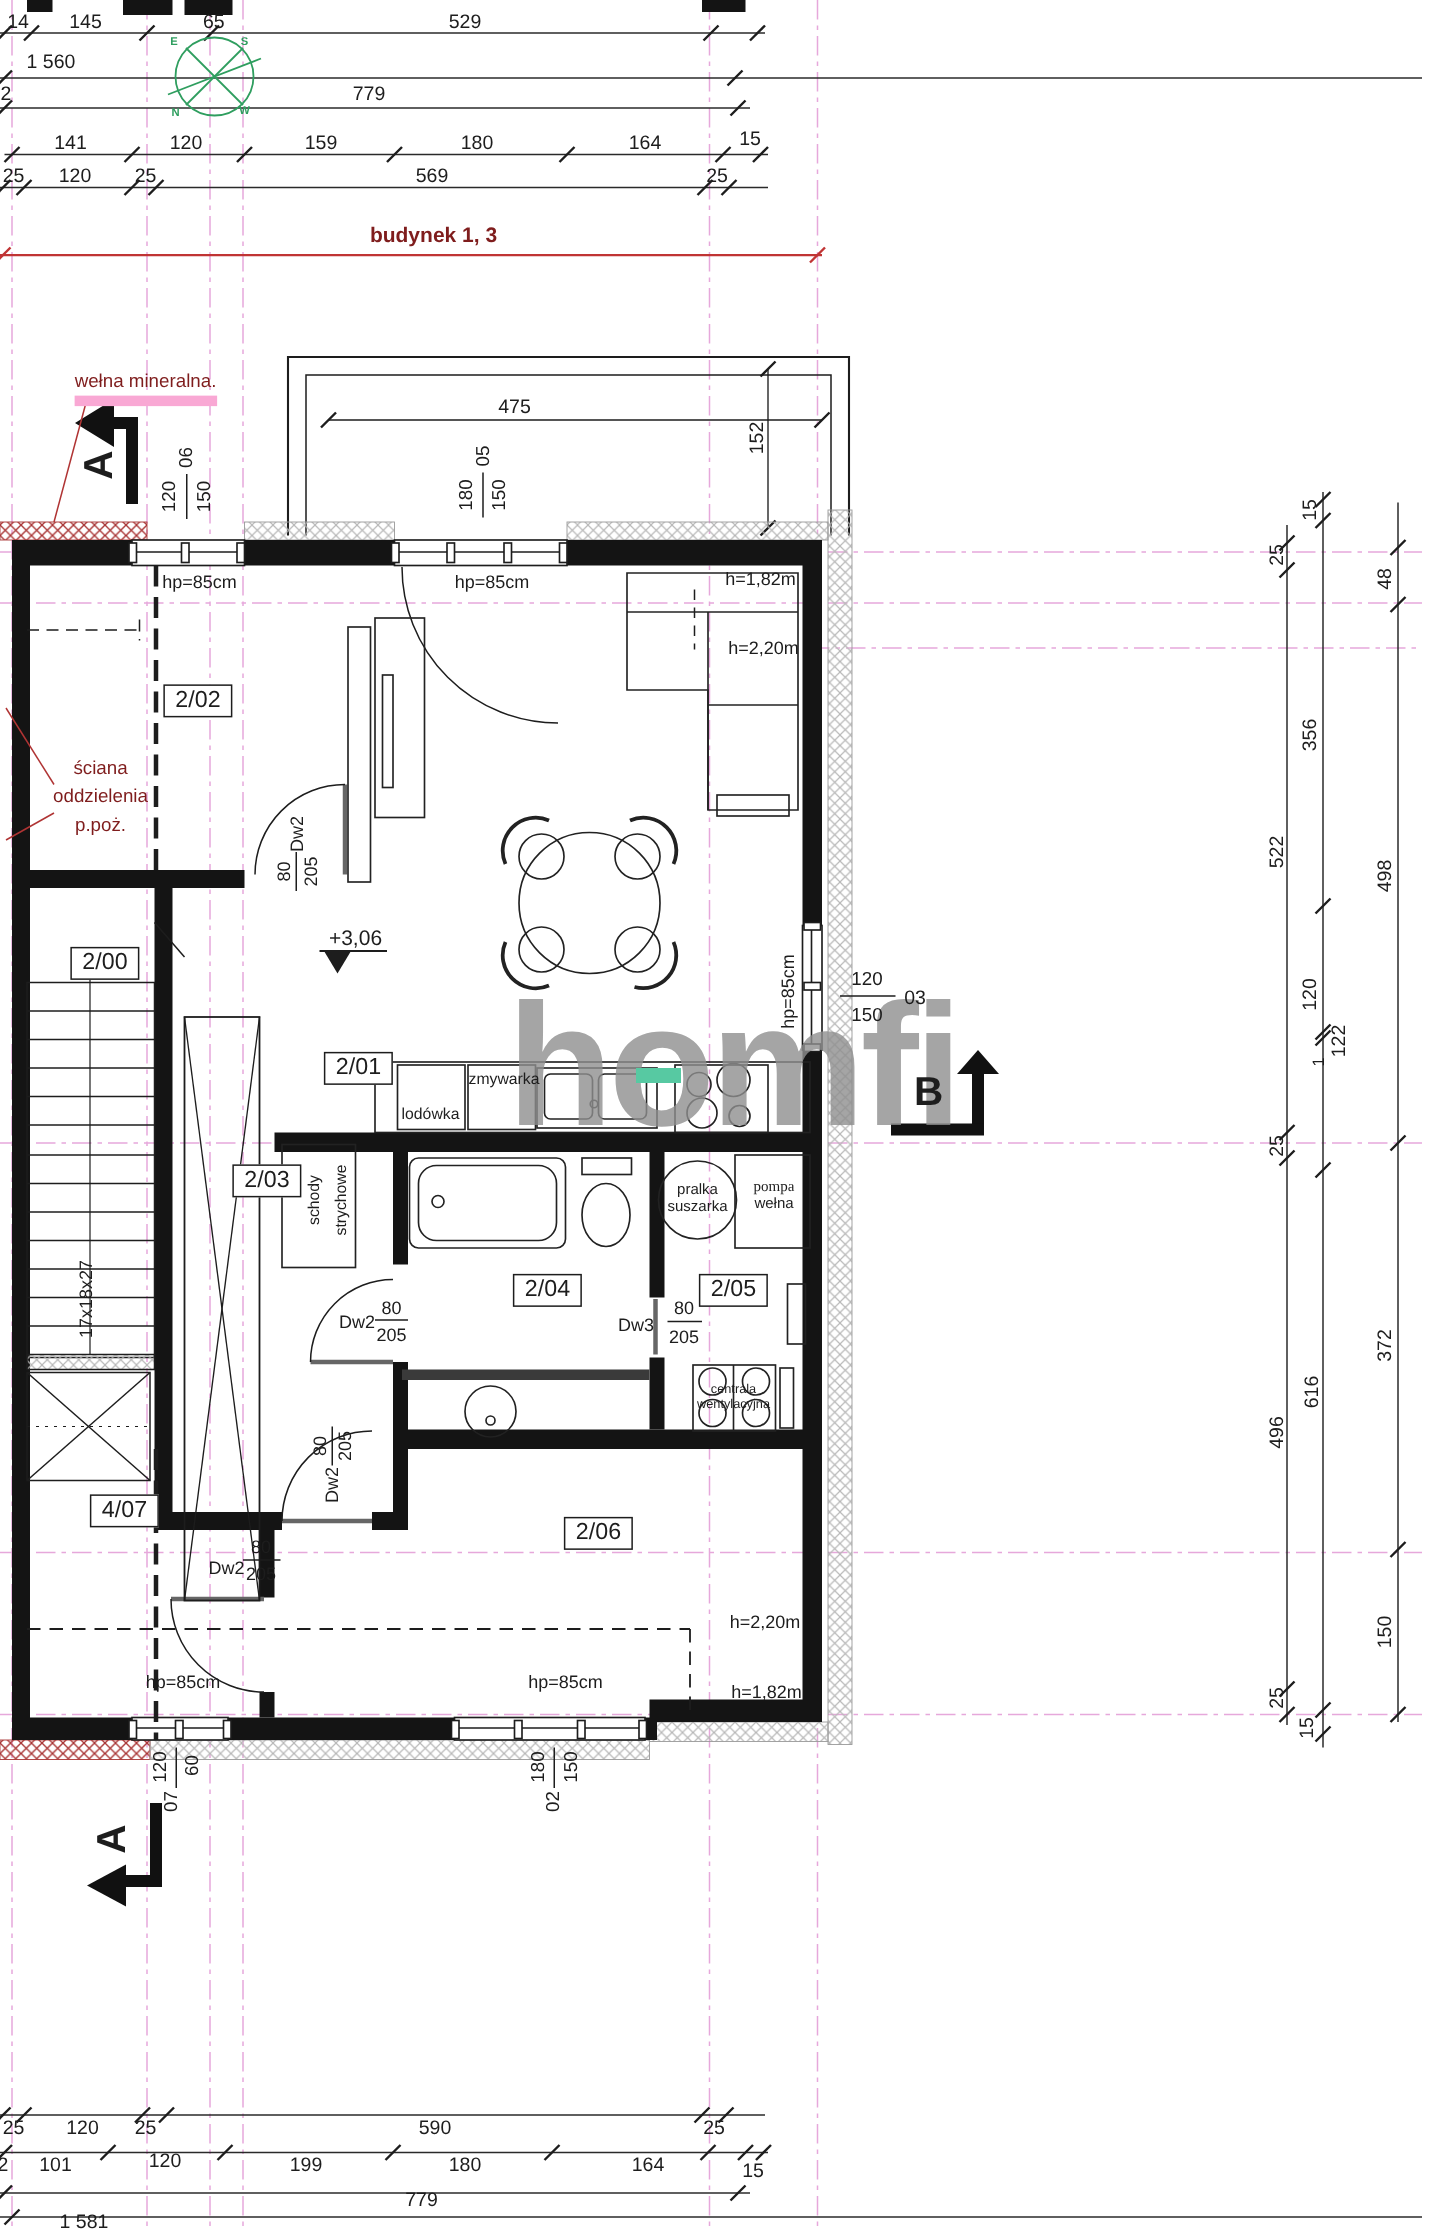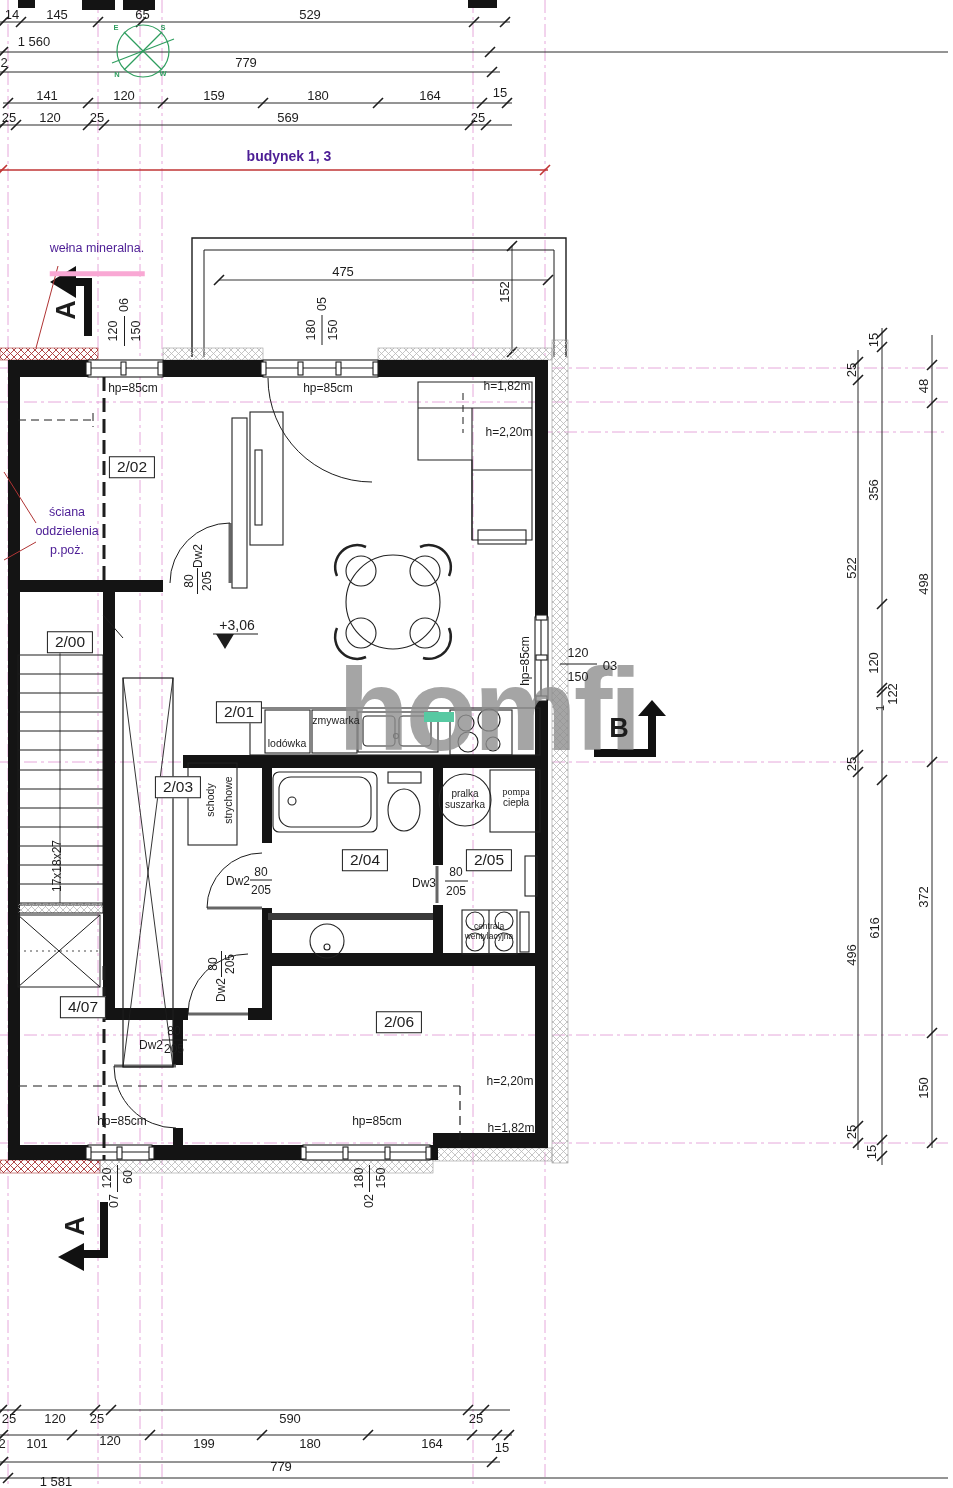--- a/index.html
+++ b/index.html
@@ -1,22 +1,22 @@
 <!DOCTYPE html>
 <html><head>
 <meta charset="utf-8">
 <style>
   html,body{margin:0;padding:0;background:#fff;}
   .canvas{position:relative;width:953px;height:1488px;background:#fff;overflow:hidden;
           font-family:"Liberation Sans",sans-serif;}
   .canvas svg{position:absolute;left:0;top:0;}
   #labels{position:absolute;left:0;top:0;width:100%;height:100%;pointer-events:none;}
   .lbl{position:absolute;white-space:nowrap;color:#1d1d1d;font-size:13px;line-height:1;}
-  .lbl.red{color:#4c1d95;}
-  .lbl.u{border-bottom:5px solid #f9a8d4;padding-bottom:16px;}
+  .lbl.red{color:#7f1d1d;}
+  .lbl.u{border-bottom:7px solid #f9a8d4;padding-bottom:3px;}
   .lbl.bold{font-weight:bold;}
   .lbl.room{border:1.4px solid #1d1d1d;padding:2px 7px;font-size:15.5px;background:#fff;}
   .lbl.sec{font-weight:bold;font-size:27px;}
   .lbl.green{color:#2f9e5f;font-size:7.5px;font-weight:bold;}
   .wm{position:absolute;left:338px;top:652px;font-size:116px;font-weight:bold;
       color:#8f8f8f;opacity:.8;letter-spacing:-3px;line-height:1;}
   .wm-accent{position:absolute;left:424px;top:712px;width:30px;height:10px;background:#57c9a2;}
 </style>
 </head>
 <body>
@@ -438,21 +438,21 @@
       <div class="lbl room" style="left: 239px; top: 712px; transform: translate(-50%, -50%);">2/01</div>
       <div class="lbl sec" style="left: 619px; top: 728px; transform: translate(-50%, -50%);">B</div>
       <div class="lbl " style="left: 287px; top: 743px; font-size: 10.5px; transform: translate(-50%, -50%);">lodówka</div>
       <div class="lbl " style="left: 336px; top: 720px; font-size: 10.5px; transform: translate(-50%, -50%);">zmywarka</div>
       <div class="lbl room" style="left: 178px; top: 787px; transform: translate(-50%, -50%);">2/03</div>
       <div class="lbl " style="left: 210px; top: 800px; font-size: 10.5px; transform: translate(-50%, -50%) rotate(-90deg);">schody</div>
       <div class="lbl " style="left: 228px; top: 800px; font-size: 10.5px; transform: translate(-50%, -50%) rotate(-90deg);">strychowe</div>
       <div class="lbl " style="left: 465px; top: 794px; font-size: 10px; transform: translate(-50%, -50%);">pralka</div>
       <div class="lbl " style="left: 465px; top: 805px; font-size: 10px; transform: translate(-50%, -50%);">suszarka</div>
       <div class="lbl " style="left: 516px; top: 792px; font-size: 10px; transform: translate(-50%, -50%); font-family: Liberation Serif, serif;">pompa</div>
-      <div class="lbl " style="left: 516px; top: 803px; font-size: 10px; transform: translate(-50%, -50%);">ciepła</div>
+      <div class="lbl " style="left: 516px; top: 803px; font-size: 10px; transform: translate(-50%, -50%);">wełna</div>
       <div class="lbl room" style="left: 365px; top: 860px; transform: translate(-50%, -50%);">2/04</div>
       <div class="lbl room" style="left: 489px; top: 860px; transform: translate(-50%, -50%);">2/05</div>
       <div class="lbl " style="left: 57px; top: 866px; font-size: 12px; transform: translate(-50%, -50%) rotate(-90deg);">17x18x27</div>
       <div class="lbl " style="left: 238px; top: 881px; font-size: 12px; transform: translate(-50%, -50%);">Dw2</div>
       <div class="lbl " style="left: 261px; top: 872px; font-size: 12px; transform: translate(-50%, -50%);">80</div>
       <div class="lbl " style="left: 261px; top: 890px; font-size: 12px; transform: translate(-50%, -50%);">205</div>
       <div class="lbl " style="left: 424px; top: 883px; font-size: 12px; transform: translate(-50%, -50%);">Dw3</div>
       <div class="lbl " style="left: 456px; top: 872px; font-size: 12px; transform: translate(-50%, -50%);">80</div>
       <div class="lbl " style="left: 456px; top: 891px; font-size: 12px; transform: translate(-50%, -50%);">205</div>
       <div class="lbl " style="left: 489px; top: 926px; font-size: 8.5px; transform: translate(-50%, -50%);">centrala</div>

